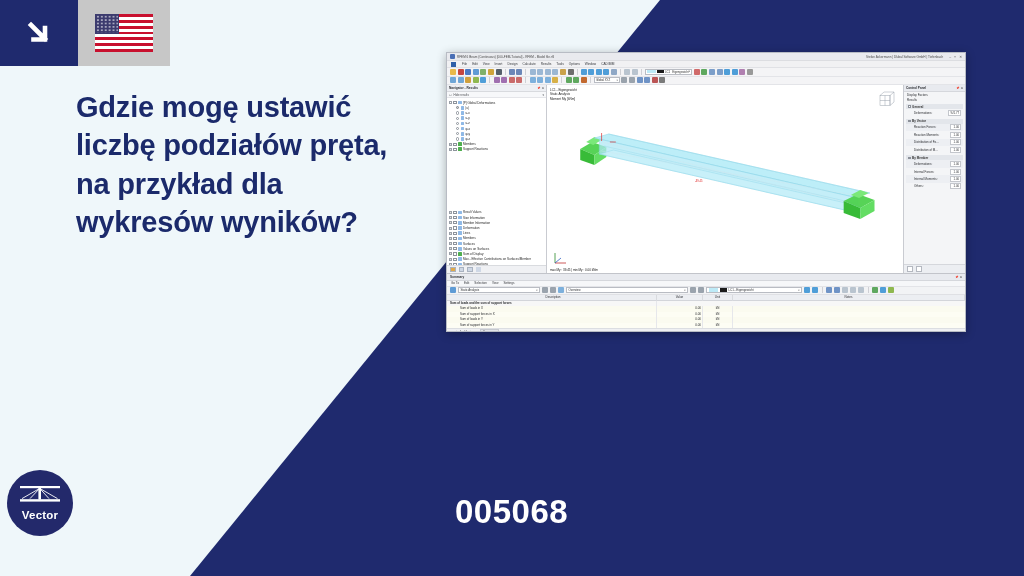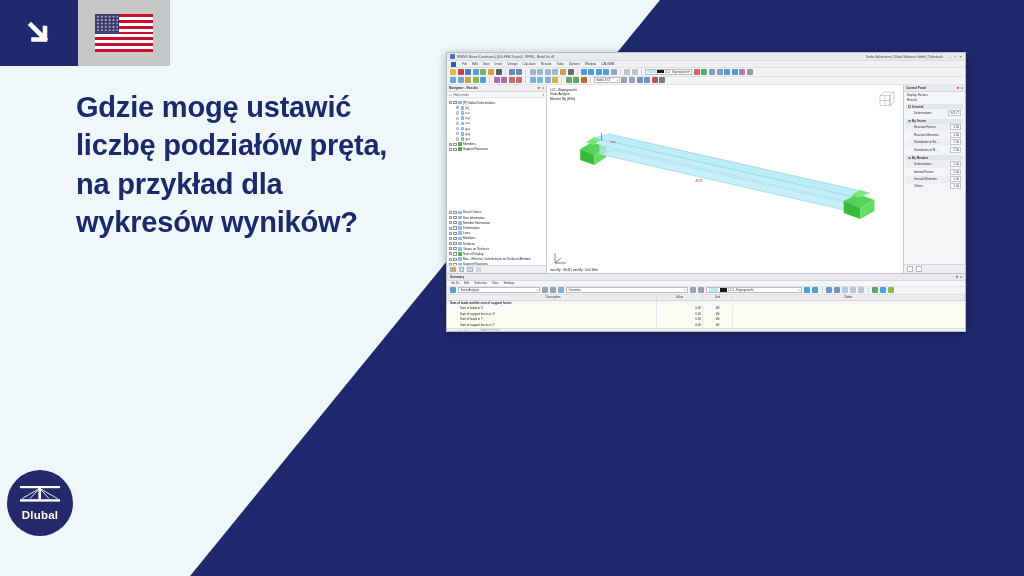--- a/index.html
+++ b/index.html
@@ -204,24 +204,25 @@
 
 <div id="dlubal-logo">
   <div id="dlubal-mark">
     <svg width="42" height="22" viewBox="0 0 42 22">
       <rect x="1" y="1" width="40" height="2.2" fill="#ffffff"></rect>
       <rect x="1" y="14.2" width="40" height="2.4" fill="#ffffff"></rect>
       <rect x="19.4" y="3" width="2.6" height="11.5" fill="#ffffff"></rect>
       <path d="M20.7 3.4 L3 13.6 M20.7 3.4 L38.5 13.6 M20.7 3.4 L11 13.6 M20.7 3.4 L30 13.6" stroke="#ffffff" stroke-width="0.9" fill="none"></path>
     </svg>
   </div>
-  <div id="dlubal-name">Dlubal</div>
+  <div id="dlubal-name">Vector</div>
 </div>
 
 <div id="faq-row">
+  <div id="faq-number">005068</div>
 </div>
 
 <div id="app-window">
 
   <div class="titlebar">
     <div class="tb-ico"></div>
     <div class="tb-text">RFEM 6 Beam (Continuous) [000-FEM-Tutorial] - RFEM - Model file.rf6</div>
     <div class="tb-right">Stefan Ackermann | Dlubal Software GmbH | Tiefenbach</div>
     <div class="tb-btns">
       <span>–</span>

